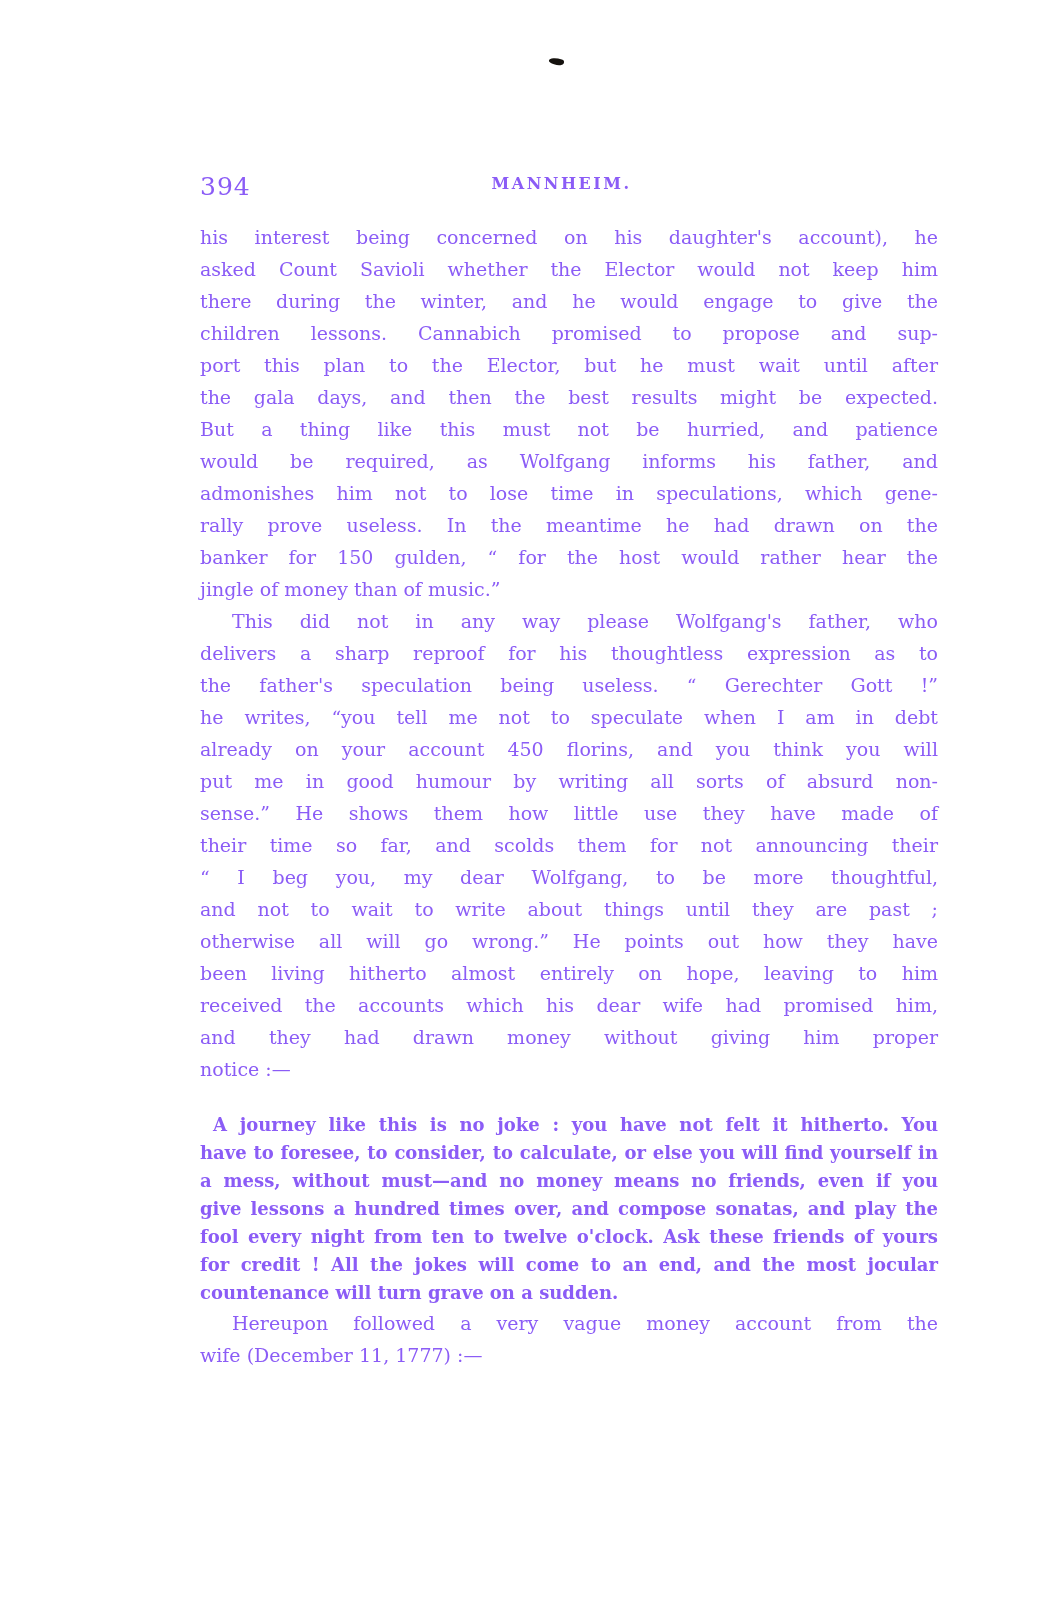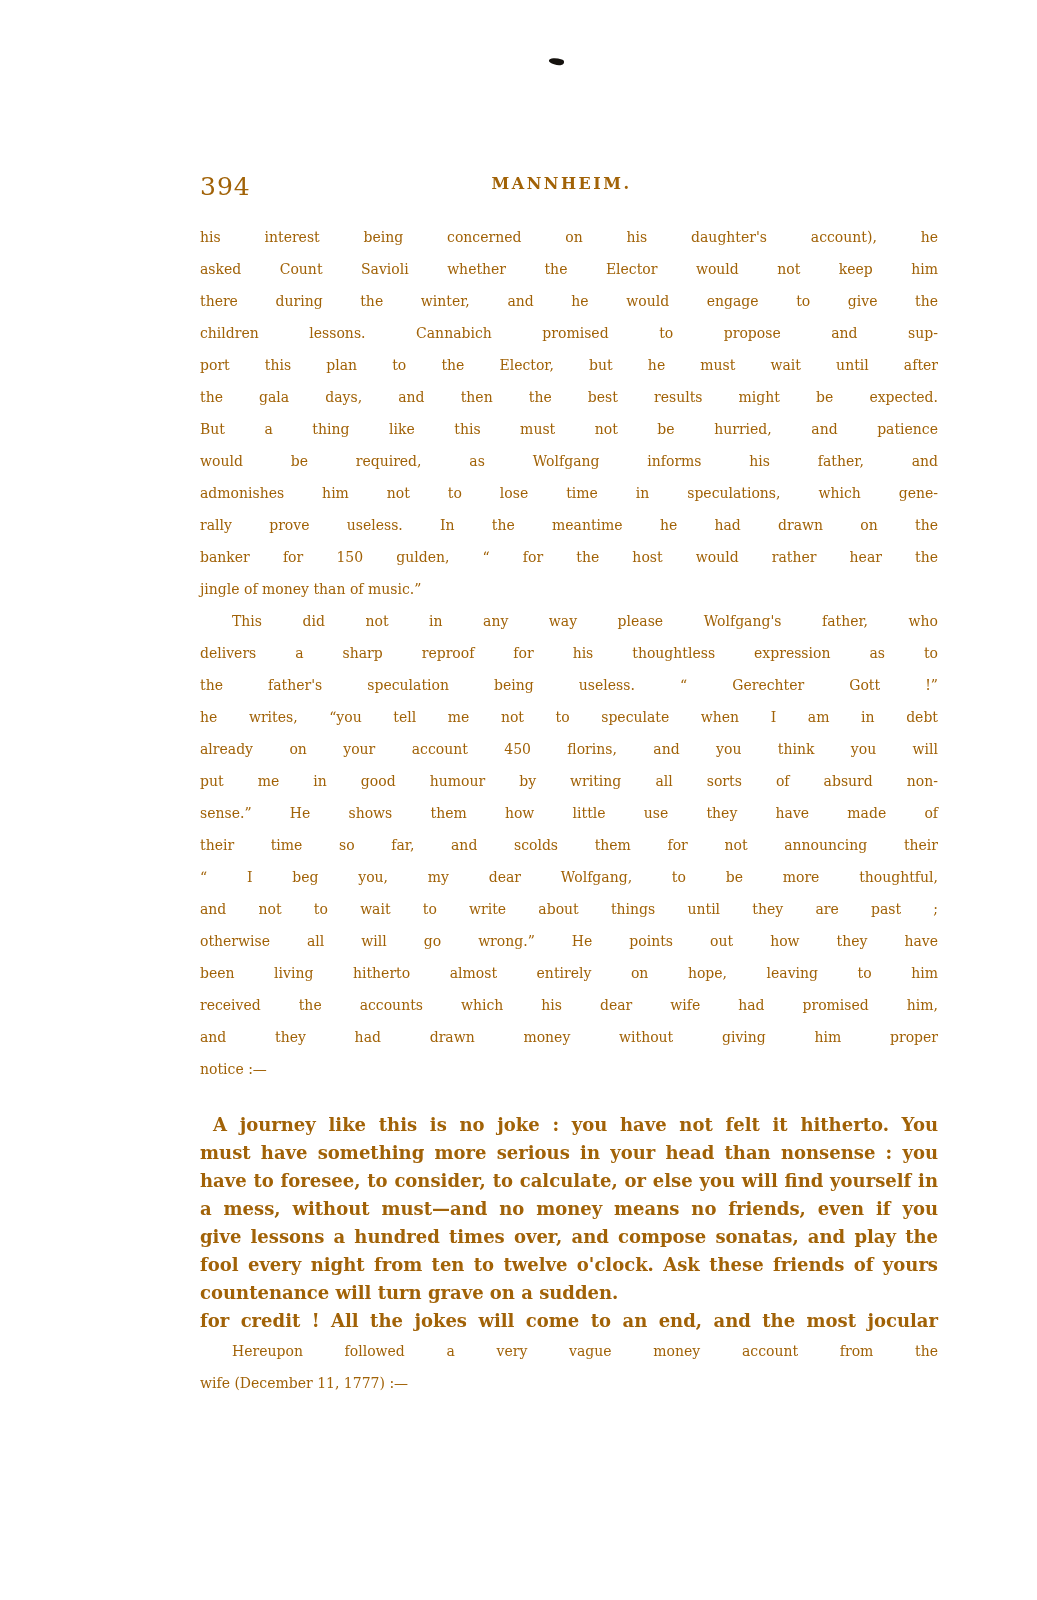--- a/index.html
+++ b/index.html
@@ -7,21 +7,21 @@
     padding: 0;
     background: #e8e8e8;
   }
   .page {
     position: relative;
     width: 1037px;
     height: 1600px;
     background: #ffffff;
     overflow: hidden;
     font-family: "DejaVu Serif", "Liberation Serif", serif;
-    color: #a16207;
+    color: #8b5cf6;
   }
   .running-header {
     position: absolute;
     left: 200px;
     top: 170px;
     width: 738px;
     height: 34px;
   }
   .page-number {
     position: absolute;
@@ -51,21 +51,21 @@
   .line {
     text-align: justify;
     text-align-last: justify;
     -moz-text-align-last: justify;
   }
   .line.last {
     text-align-last: left;
     -moz-text-align-last: left;
   }
   .para.body .line {
-    font-size: 14px;
+    font-size: 19px;
     line-height: 32px;
   }
   .para.body.indent .line.first { text-indent: 32px; }
   .para.quote { margin-top: 26px; font-weight: bold; }
   .para.quote .line {
     font-size: 18px;
     line-height: 28px;
   }
   .para.quote .line.first { text-indent: 13px; }
   .para.closing { }
@@ -119,27 +119,26 @@
         <div class="line">“ I  beg  you,  my  dear  Wolfgang,  to  be  more  thoughtful,</div>
         <div class="line">and  not  to  wait  to  write  about  things  until they are past ;</div>
         <div class="line">otherwise all will go wrong.”    He points out how  they  have</div>
         <div class="line">been living  hitherto  almost  entirely  on  hope,  leaving  to  him</div>
         <div class="line">received  the  accounts  which  his dear  wife  had  promised  him,</div>
         <div class="line">and   they   had   drawn   money   without   giving   him   proper</div>
         <div class="line last">notice :—</div>
       </div>
       <div class="para quote indent">
         <div class="line first">A journey  like  this  is  no  joke :  you  have  not  felt  it  hitherto.   You</div>
-        <div class="line">must  have something  more  serious  in  your  head  than  nonsense :  you</div>
         <div class="line">have to foresee, to consider, to calculate,  or  else  you  will  find yourself in</div>
         <div class="line">a mess, without  must—and  no money  means  no  friends,  even  if  you</div>
         <div class="line">give lessons a  hundred  times  over,  and  compose  sonatas,  and  play the</div>
         <div class="line">fool every night from  ten  to  twelve  o'clock.    Ask  these friends of  yours</div>
+        <div class="line">for credit !   All  the  jokes  will come  to  an  end,  and  the  most  jocular</div>
         <div class="line last">countenance will turn grave on a sudden.</div>
-        <div class="line">for credit !   All  the  jokes  will come  to  an  end,  and  the  most  jocular</div>
       </div>
       <div class="para body closing indent">
         <div class="line first">Hereupon  followed  a very  vague  money  account  from  the</div>
         <div class="line last">wife (December 11, 1777) :—</div>
       </div>
     </div>
 
 </div>
 
 </body></html>

